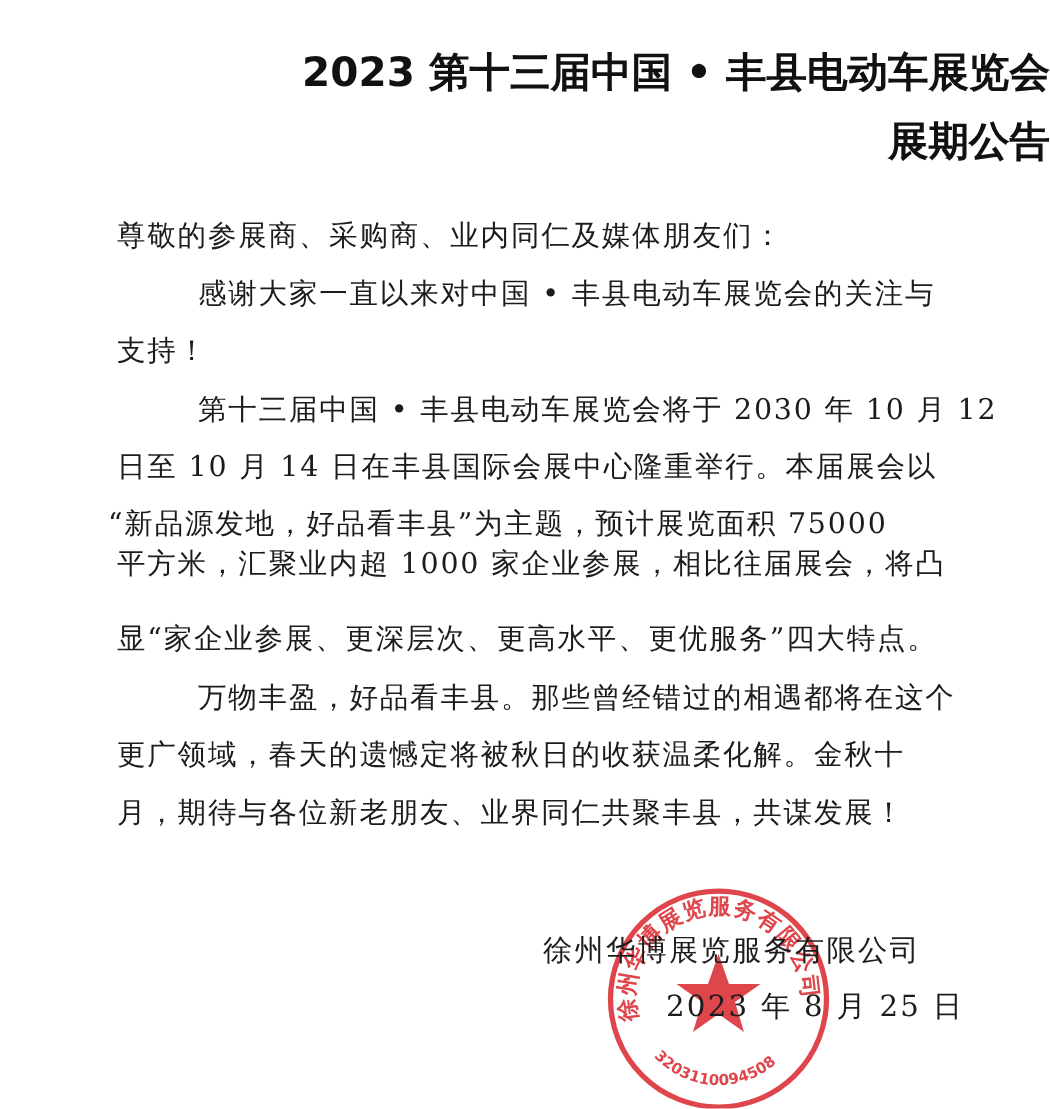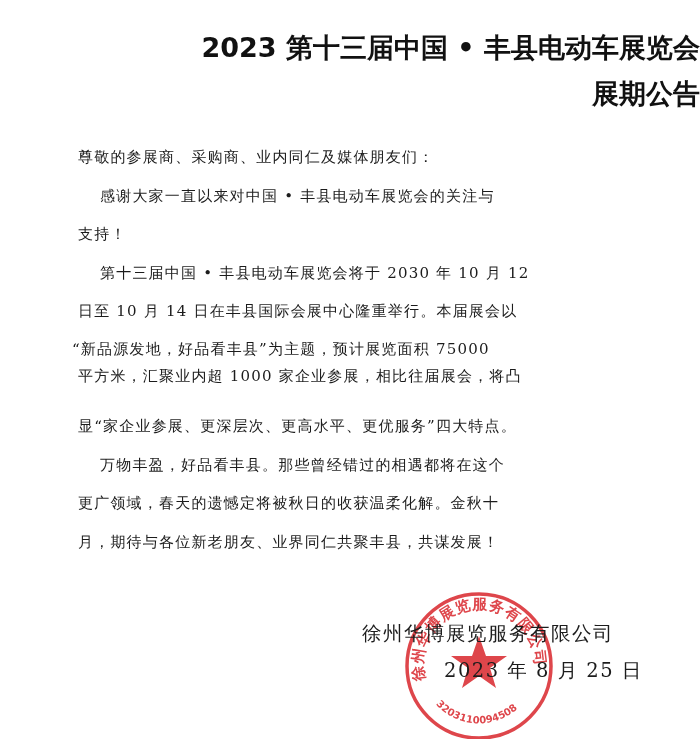--- a/index.html
+++ b/index.html
@@ -3,23 +3,23 @@
 <meta charset="utf-8">
 <style>
   html, body { margin: 0; padding: 0; background: #ffffff; }
   body { width: 700px; height: 739px; position: relative; overflow: hidden;
          font-family: "DejaVu Serif", "Liberation Serif", serif; color: #1a1a1a; }
   .title { position: absolute; left: 0; width: 700px; text-align: right;
            font-family: "DejaVu Sans", "Liberation Sans", sans-serif; font-weight: bold;
            font-size: 27px; color: #111; letter-spacing: 0px; }
   .title.l1 { top: 30px; }
   .title.l2 { top: 76px; }
-  .line { position: absolute; left: 78px; font-size: 15px; white-space: nowrap;
+  .line { position: absolute; left: 78px; font-size: 19px; white-space: nowrap;
           letter-spacing: 1.2px; line-height: 24px; color: #1c1c1c; }
-  .indent { left: 100px; }
+  .indent { left: 132px; }
   .sign { position: absolute; font-size: 19.5px; white-space: nowrap; letter-spacing: 1.5px; color: #1c1c1c; z-index: 2; }
   .seal { position: absolute; left: 403px; top: 590px; width: 152px; height: 152px; z-index: 1; opacity: 0.85; }
 </style>
 </head>
 <body>
 
 <div class="title l1">2023 第十三届中国 • 丰县电动车展览会</div>
 <div class="title l2">展期公告</div>
 
 <div class="line" style="top:145px">尊敬的参展商、采购商、业内同仁及媒体朋友们：</div>

